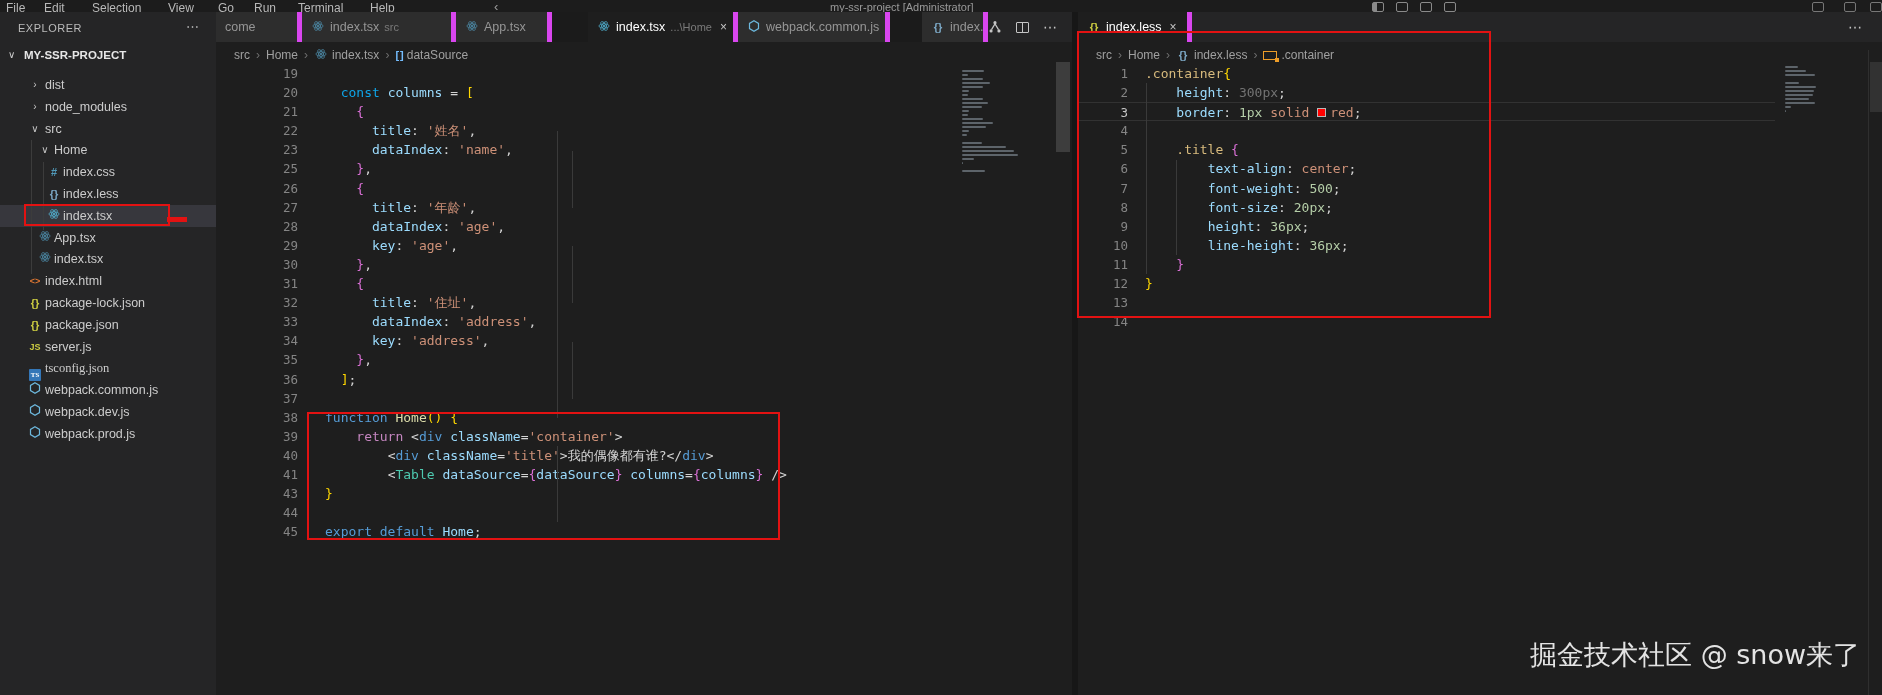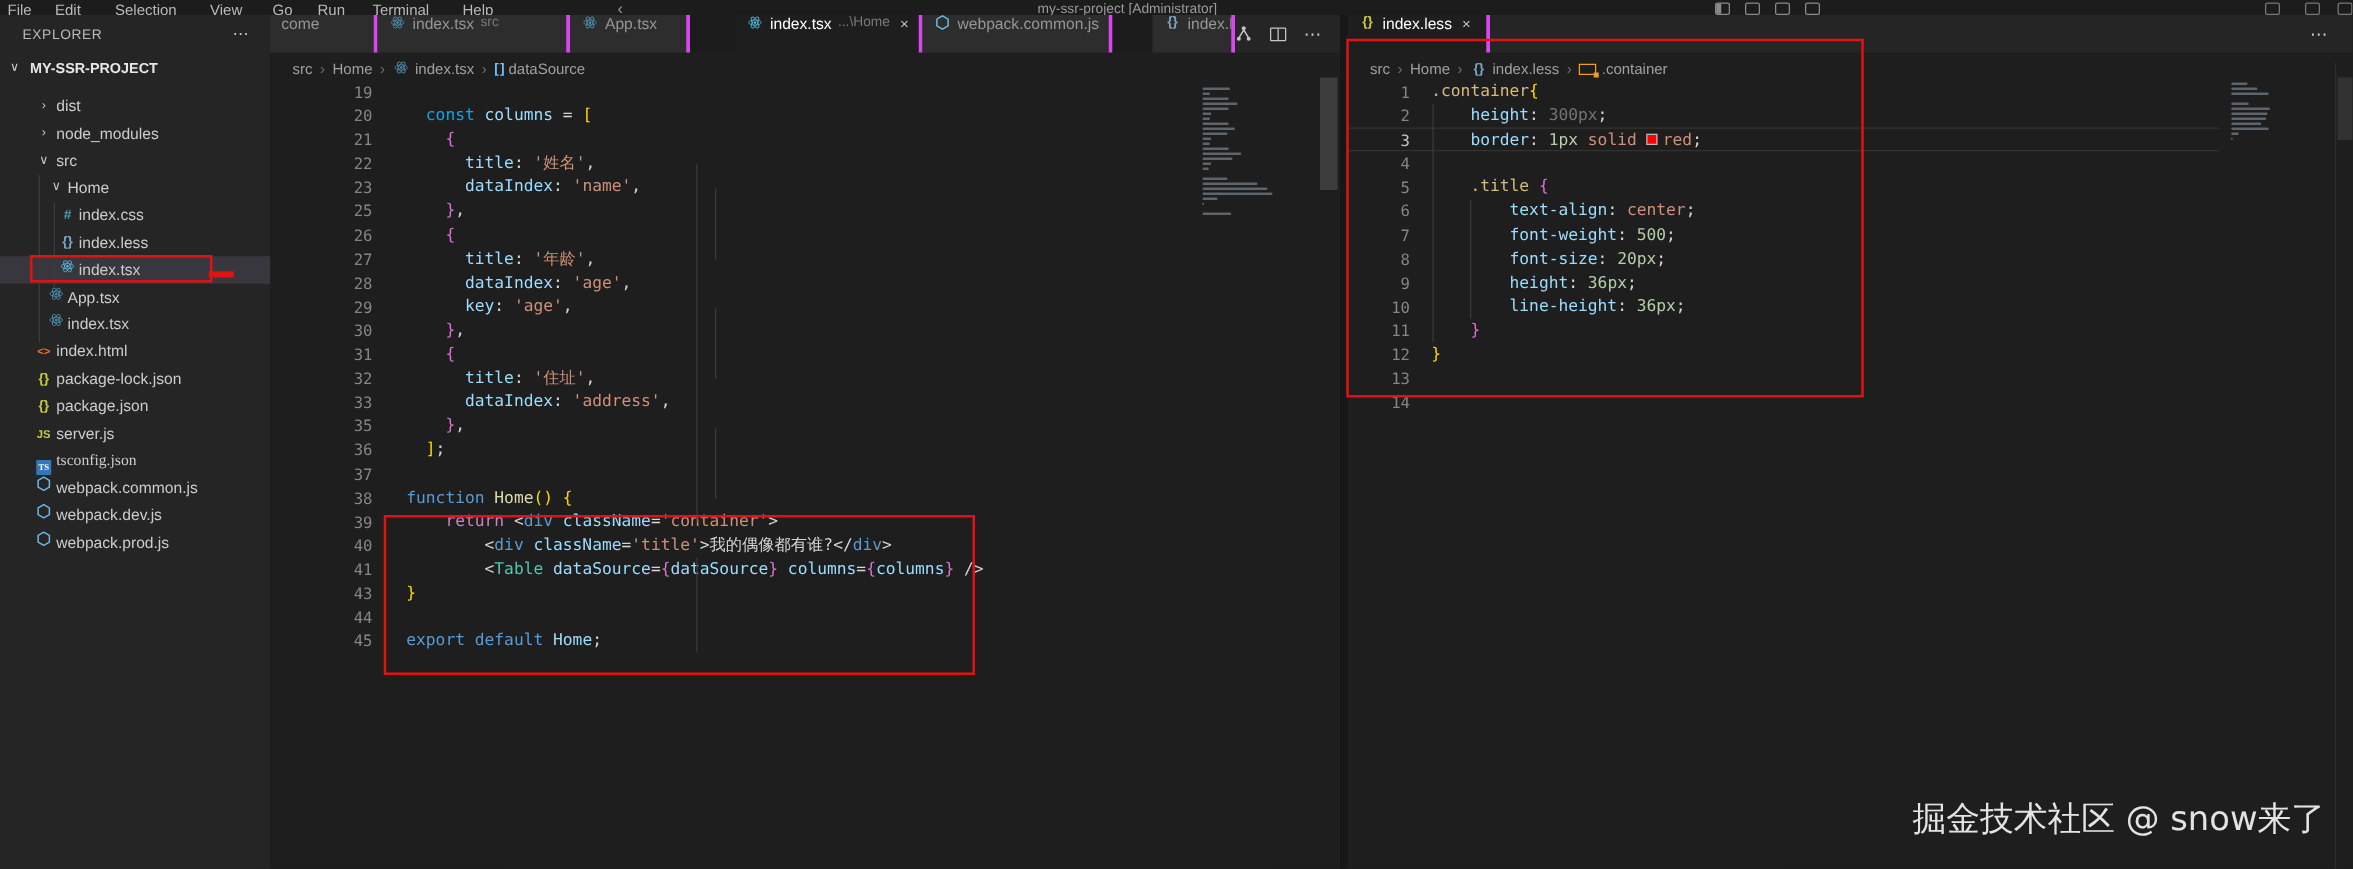--- a/index.html
+++ b/index.html
@@ -25,22 +25,22 @@
   .trow .tlabel { position:absolute; font-size:12.5px; color:#cccccc; white-space:nowrap; }
   .guide { position:absolute; width:1px; background:#3c3c3c; }
   .ts-box { display:inline-block; width:12px; height:12px; background:#3477b8; color:#fff;
      font-size:7px; font-weight:bold; text-align:center; line-height:12px; border-radius:1px; position:relative; top:5px;}
   
   .group { position:absolute; top:12px; height:683px; background:#1e1e1e; }
   #group1 { left:216px; width:856px; }
   #group2 { left:1078px; width:804px; }
   #divider { position:absolute; left:1072px; top:12px; width:6px; height:683px; background:#171717; z-index:3;}
   .tabstrip { position:absolute; left:0; top:0; height:30px; width:100%; background:#252526; display:flex; }
-  .tab { height:30px; display:flex; padding:0 9px; background:#2d2d2d;
-         border-right:3px solid #d946ef; font-size:12.5px; color:#969696; cursor:pointer; flex:none; overflow:hidden; white-space:nowrap;}
+  .tab { height:30px; display:flex; align-items:center; padding:0 9px; background:#2d2d2d;
+         border-right:5px solid #d946ef; font-size:12.5px; color:#969696; cursor:pointer; flex:none; overflow:hidden; white-space:nowrap;}
   .tab.active { background:#1e1e1e; color:#ffffff; }
   .tab .tico { margin-right:5px; font-size:11px; flex:none;}
   .tab .suffix { color:#7a7a7a; font-size:11px; margin-left:5px; }
   .tab .close { margin-left:8px; color:#c5c5c5; font-size:12px; }
   .tab-gap { height:30px; background:#1b1b1b; flex:none; }
   .tabactions { position:absolute; top:0; height:30px; display:flex; align-items:center; gap:14px; color:#c5c5c5;}
   .split-ico { width:13px; height:11px; border:1px solid #c5c5c5; border-radius:1px; position:relative;}
   .split-ico::before { content:""; position:absolute; left:5px; top:0; bottom:0; width:1px; background:#c5c5c5;}
   .crumbs { position:absolute; left:18px; top:33px; height:20px; display:flex; align-items:center;
             font-size:12px; color:#a0a0a0; white-space:nowrap;}
@@ -346,20 +346,24 @@
       </div>
       <div class="cline">
         <span class="lnum">32</span>
         <span class="ctext"><span style="color: rgb(212, 212, 212);">      </span><span style="color: rgb(156, 220, 254);">title</span><span style="color: rgb(212, 212, 212);">: </span><span style="color: rgb(206, 145, 120);">'住址'</span><span style="color: rgb(212, 212, 212);">,</span></span>
       </div>
       <div class="cline">
         <span class="lnum">33</span>
         <span class="ctext"><span style="color: rgb(212, 212, 212);">      </span><span style="color: rgb(156, 220, 254);">dataIndex</span><span style="color: rgb(212, 212, 212);">: </span><span style="color: rgb(206, 145, 120);">'address'</span><span style="color: rgb(212, 212, 212);">,</span></span>
       </div>
       <div class="cline">
+        <span class="lnum">34</span>
+        <span class="ctext"><span style="color: rgb(212, 212, 212);">      </span><span style="color: rgb(156, 220, 254);">key</span><span style="color: rgb(212, 212, 212);">: </span><span style="color: rgb(206, 145, 120);">'address'</span><span style="color: rgb(212, 212, 212);">,</span></span>
+      </div>
+      <div class="cline">
         <span class="lnum">35</span>
         <span class="ctext"><span style="color: rgb(212, 212, 212);">    </span><span style="color: rgb(218, 112, 214);">}</span><span style="color: rgb(212, 212, 212);">,</span></span>
       </div>
       <div class="cline">
         <span class="lnum">36</span>
         <span class="ctext"><span style="color: rgb(212, 212, 212);">  </span><span style="color: rgb(255, 215, 0);">]</span><span style="color: rgb(212, 212, 212);">;</span></span>
       </div>
       <div class="cline">
         <span class="lnum">37</span>
         <span class="ctext"></span>

